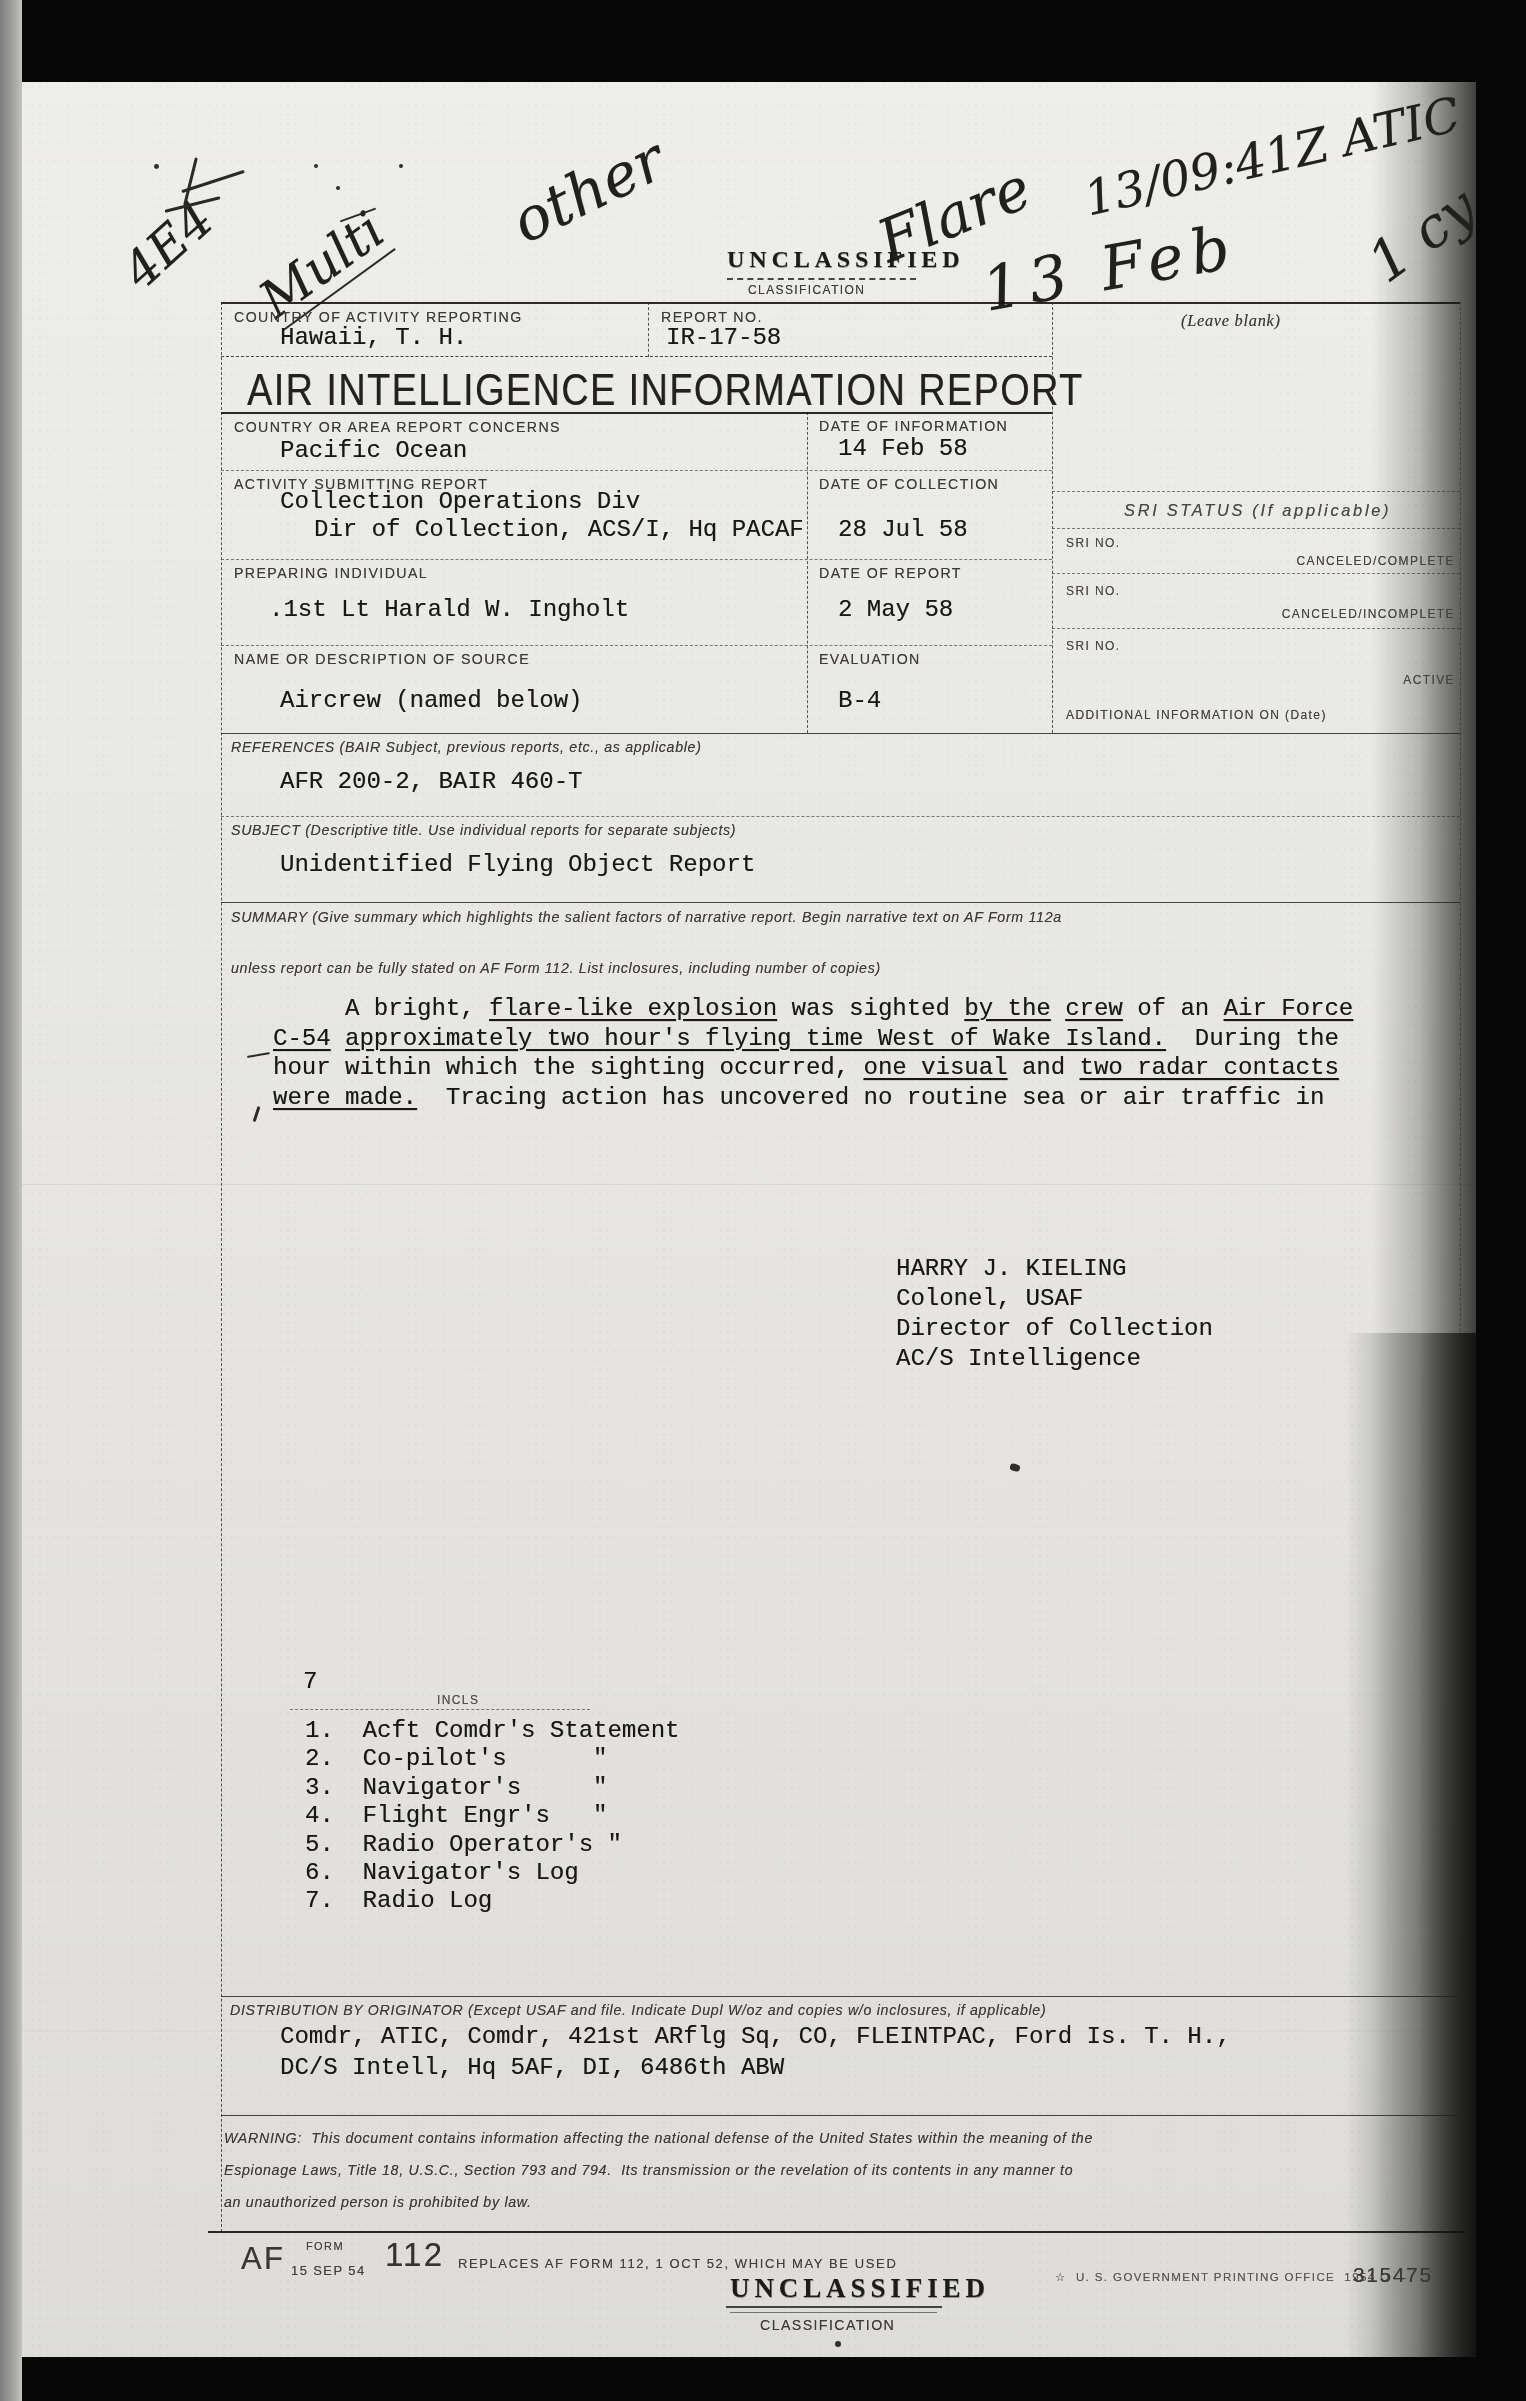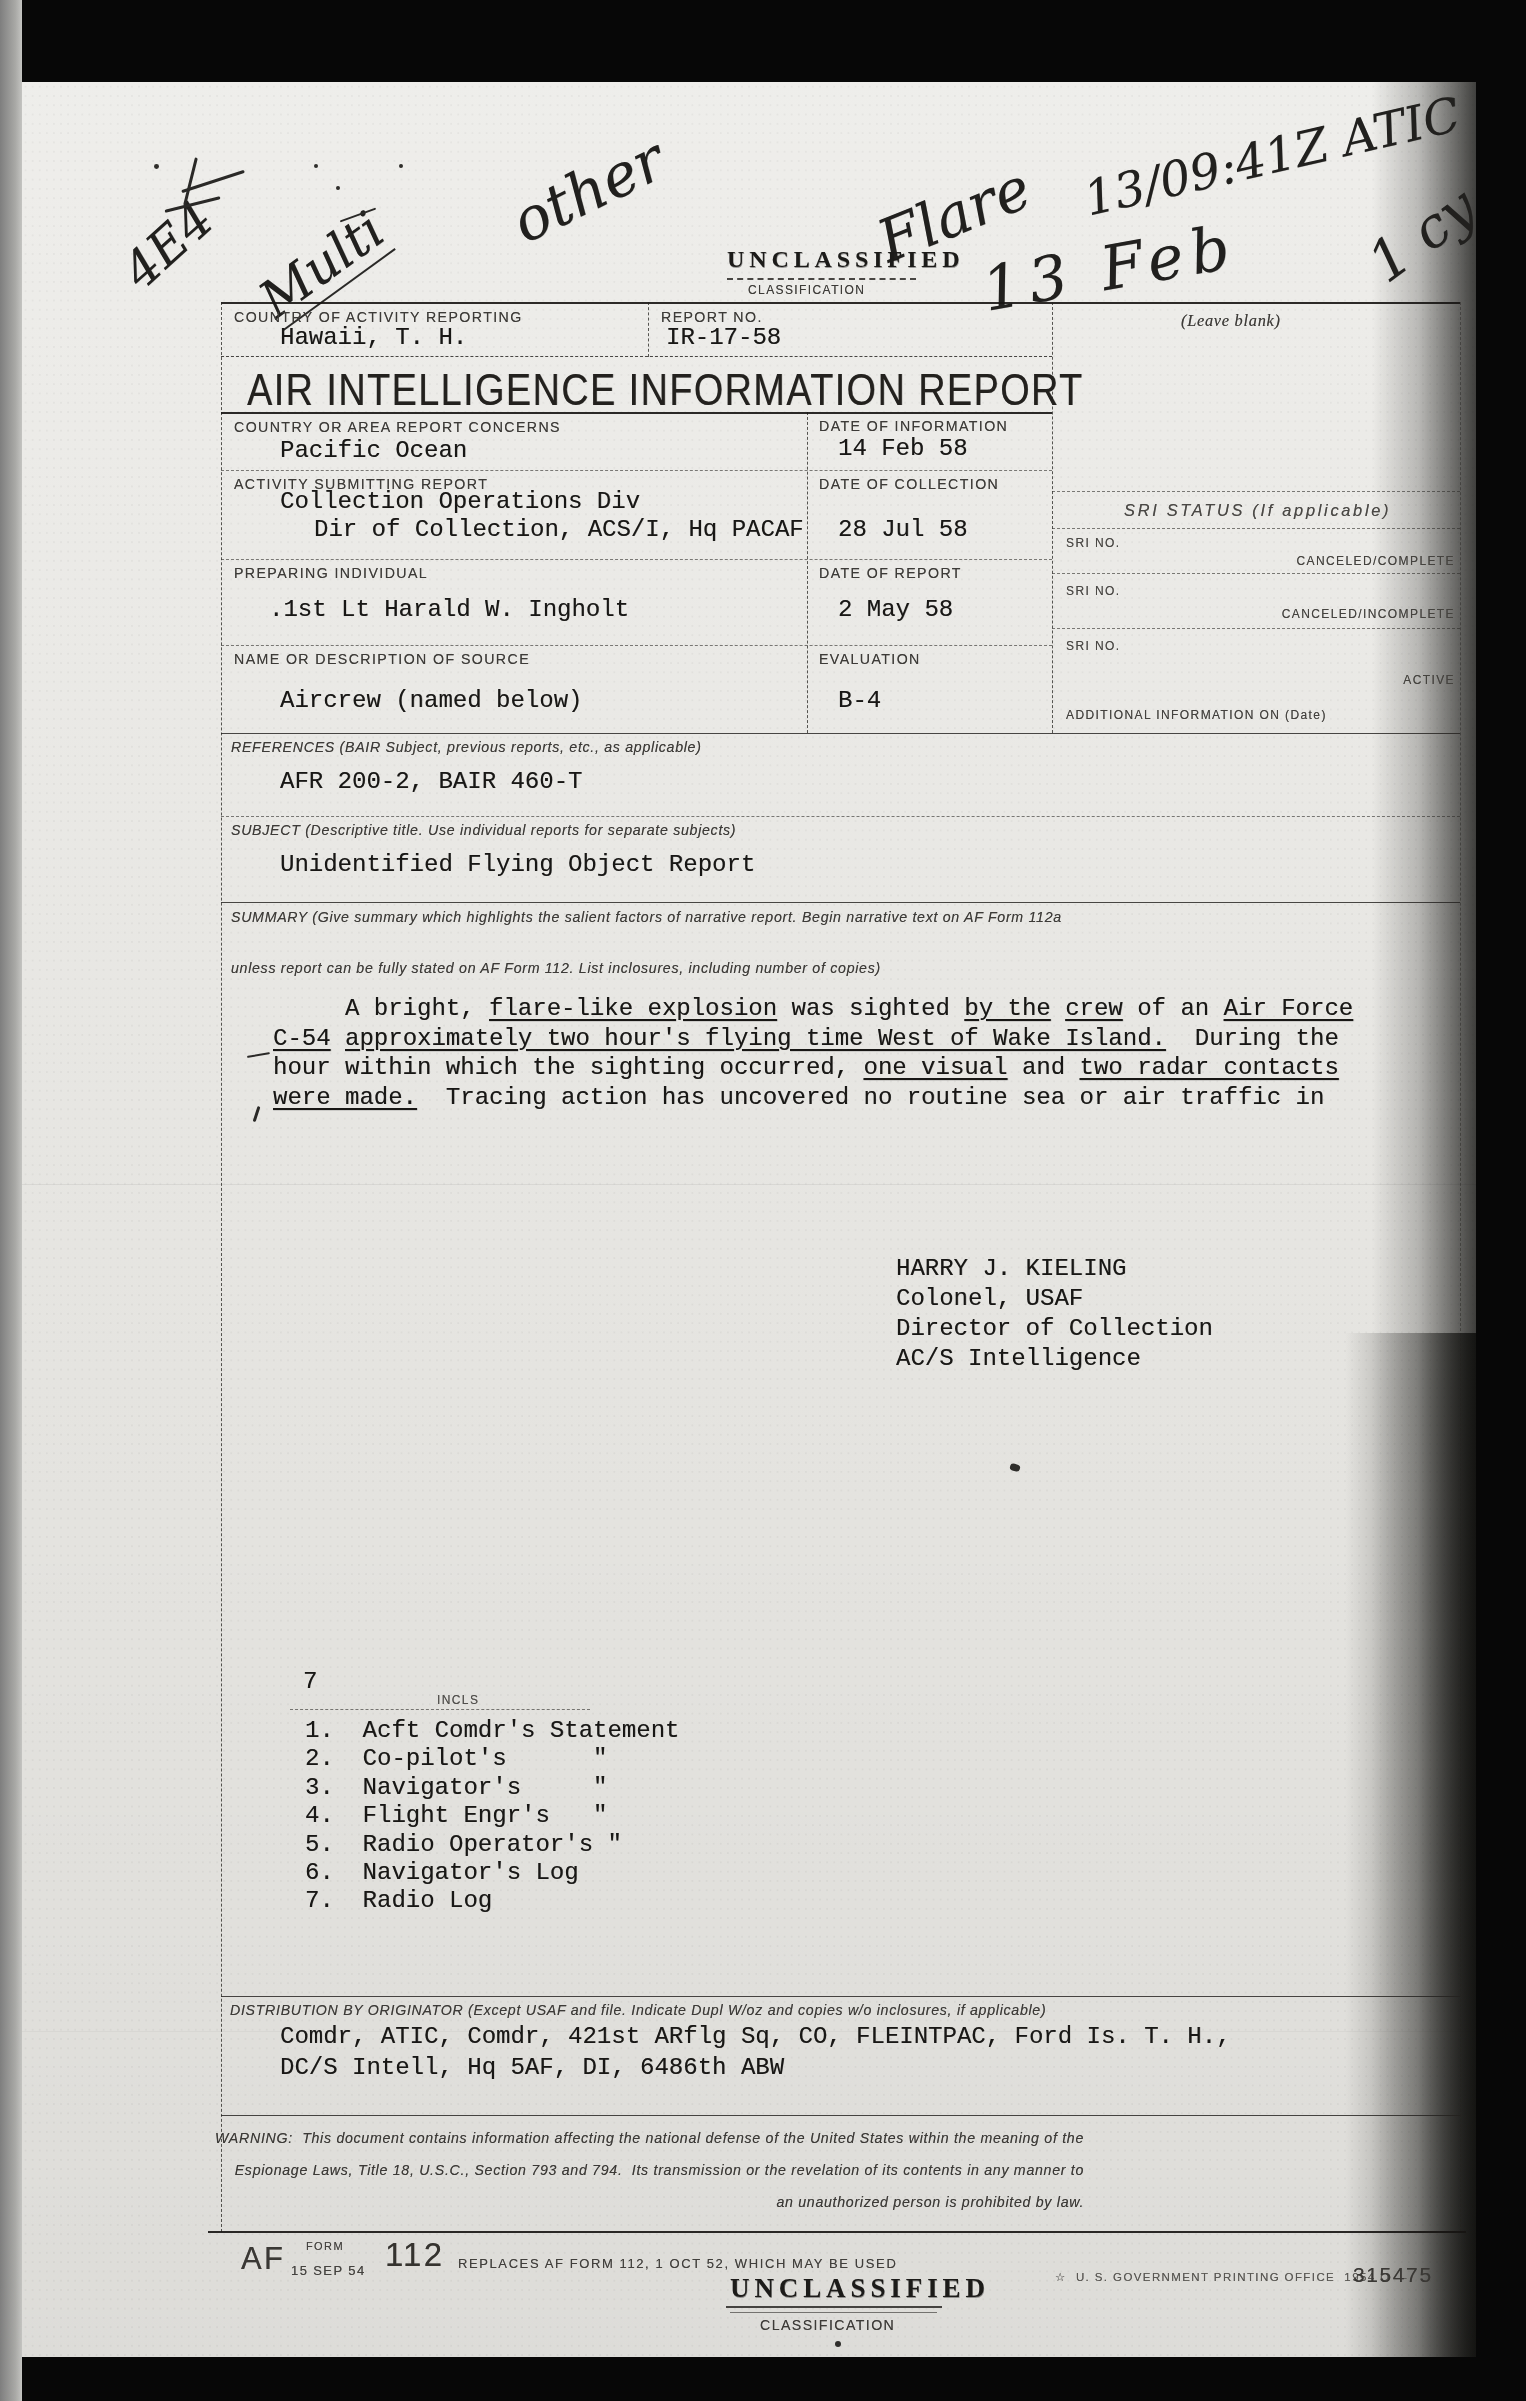--- a/index.html
+++ b/index.html
@@ -184,21 +184,21 @@
       <div class="mono" style="height: 28.4px;">4.  Flight Engr's   "</div>
       <div class="mono" style="height: 28.4px;">5.  Radio Operator's "</div>
       <div class="mono" style="height: 28.4px;">6.  Navigator's Log</div>
       <div class="mono" style="height: 28.4px;">7.  Radio Log</div>
     </div>
 
   <div class="abs lbl it" style="left:230px;top:2002px;">DISTRIBUTION BY ORIGINATOR (Except USAF and file. Indicate Dupl W/oz and copies w/o inclosures, if applicable)</div>
   <div class="abs mono" style="left:280px;top:2023px;">Comdr, ATIC, Comdr, 421st ARflg Sq, CO, FLEINTPAC, Ford Is. T. H.,</div>
   <div class="abs mono" style="left:280px;top:2054px;">DC/S Intell, Hq 5AF, DI, 6486th ABW</div>
 
-  <div id="warning-block" class="abs" style="left:215px;top:2130px;text-align:right;">
+  <div id="warning-block" class="abs" style="left:224px;top:2130px;">
       <div class="lbl it" style="height: 32px; color: rgb(60, 58, 55);">WARNING:  This document contains information affecting the national defense of the United States within the meaning of the</div>
       <div class="lbl it" style="height: 32px; color: rgb(60, 58, 55);">Espionage Laws, Title 18, U.S.C., Section 793 and 794.  Its transmission or the revelation of its contents in any manner to</div>
       <div class="lbl it" style="height: 32px; color: rgb(60, 58, 55);">an unauthorized person is prohibited by law.</div>
     </div>
 
   <div class="abs lbl" style="left:241px;top:2241px;font-size:31px;letter-spacing:2.2px;color:#3a3835;">AF</div>
   <div class="abs lbl sm" style="left:306px;top:2240px;font-size:11px;color:#44423f;text-align:center;">FORM</div>
   <div class="abs lbl sm" style="left:291px;top:2263px;font-size:13px;color:#44423f;">15 SEP 54</div>
   <div class="abs lbl" style="left:385px;top:2236px;font-size:33px;letter-spacing:2.2px;color:#35332f;">112</div>
   <div class="abs lbl sm" style="left:458px;top:2256px;font-size:13px;letter-spacing:1.6px;color:#413f3c;">REPLACES AF FORM 112, 1 OCT 52, WHICH MAY BE USED</div>

